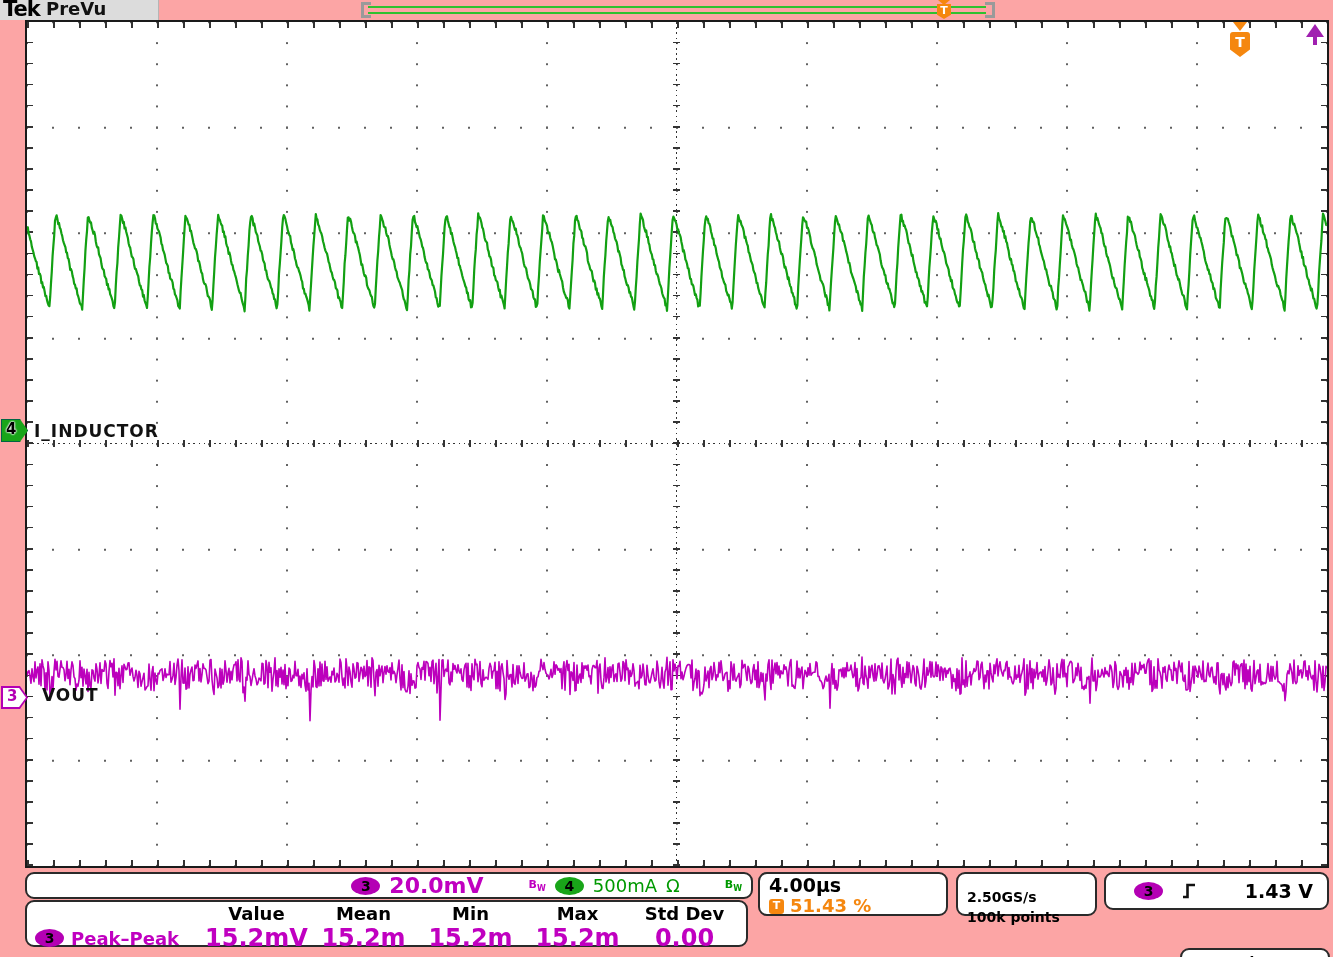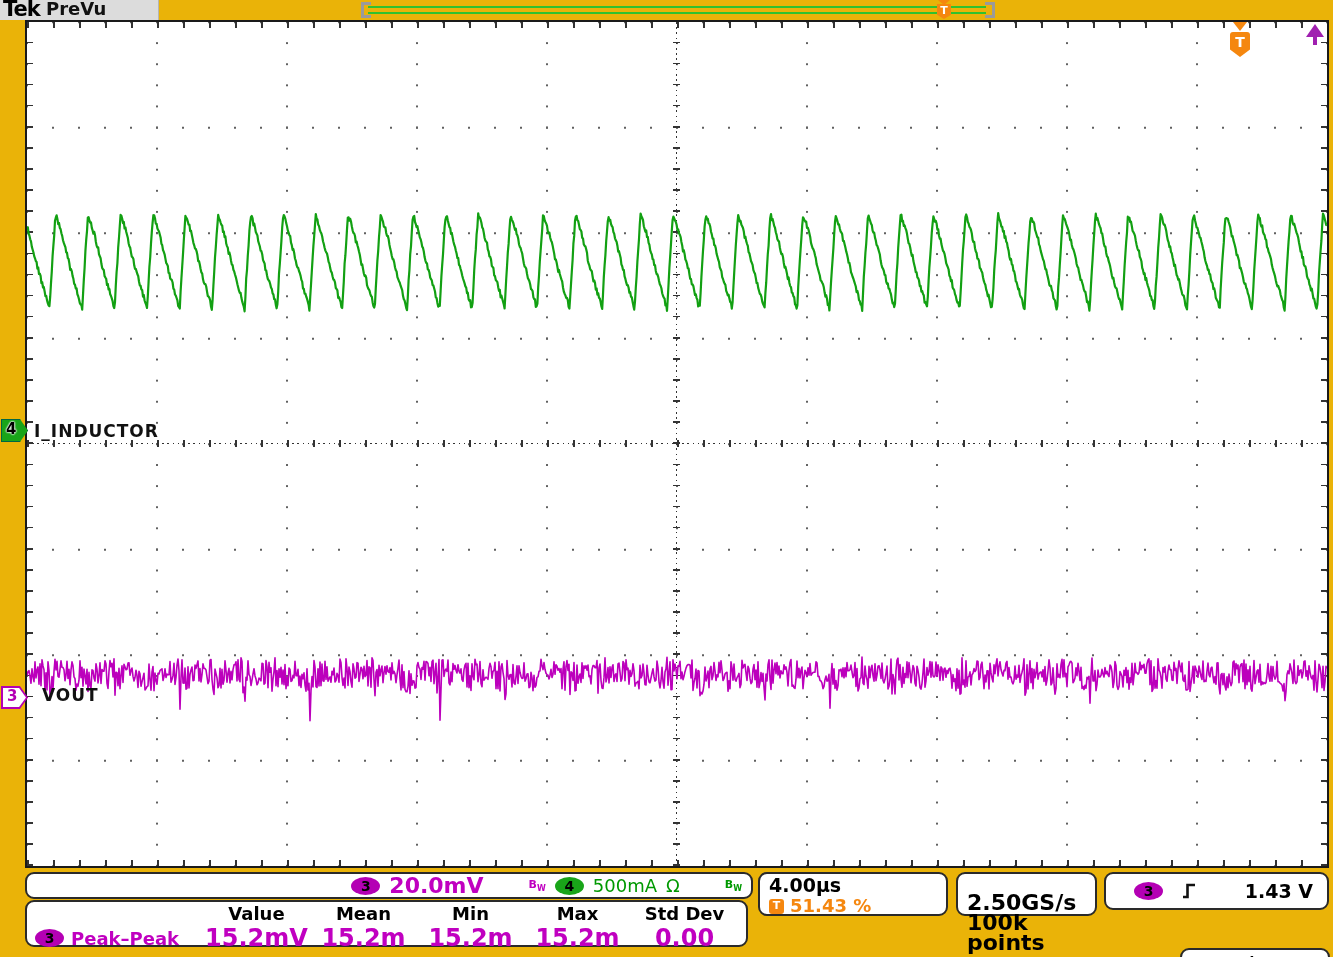--- a/index.html
+++ b/index.html
@@ -1,16 +1,16 @@
 <!DOCTYPE html>
 <html><head>
 <meta charset="utf-8">
 <style>
   html,body{margin:0;padding:0;background:#888;}
-  .screen{position:relative;width:1333px;height:957px;background:#eab308;overflow:hidden;
+  .screen{position:relative;width:1333px;height:957px;background:#fca5a5;overflow:hidden;
           font-family:"DejaVu Sans","Liberation Sans",sans-serif;}
   
   .topbar{position:absolute;left:0;top:0;width:100%;height:20px;}
   .logo-strip{position:absolute;left:0;top:0;width:158px;height:20px;background:#dcdcdc;border-right:1px solid #b5b5b5;}
   .tek{position:absolute;left:3px;top:-3px;font-size:21px;font-weight:bold;color:#000;letter-spacing:-1px;}
   .prevu{position:absolute;left:46px;top:-2px;font-size:18px;font-weight:bold;color:#111;}
   .recordview-line{position:absolute;left:368px;top:6px;width:618px;height:4px;
                    border-top:2px solid #2fc12f;border-bottom:2px solid #2fc12f;}
   .rv-bracket{position:absolute;top:2px;width:7px;height:10px;border:3px solid #9a9a9a;}
   .rv-bracket.l{left:361px;border-right:none;}
@@ -72,21 +72,21 @@
          color:#000;font-weight:bold;font-size:14px;flex:0 0 auto;}
   .bdg-m{background:#b400b4;} .bdg-g{background:#19a519;}
   .mgtxt{color:#c000c0;font-weight:bold;font-size:22px;}
   .grtxt{color:#009900;font-weight:normal;font-size:18px;}
   .bw{font-size:11px;font-weight:bold;margin-left:36px;} .bw sub{font-size:8px;}
   .box-tb{left:758px;top:872px;width:190px;height:44px;padding:1px 9px;}
   .tb-scale{color:#000;font-weight:bold;font-size:19px;line-height:21px;}
   .tb-trig{display:flex;align-items:center;gap:6px;color:#f5870f;font-weight:bold;font-size:18px;line-height:20px;}
   .tbadge{display:inline-flex;align-items:center;justify-content:center;width:15px;height:15px;border-radius:3px;
           background:#f5870f;color:#fff;font-size:11px;font-weight:bold;}
-  .box-acq{left:956px;top:872px;width:141px;height:44px;padding:19px 9px;color:#000;font-weight:bold;font-size:22px;line-height:20px;}
+  .box-acq{left:956px;top:872px;width:141px;height:44px;padding:13px 9px;color:#000;font-weight:bold;font-size:14px;line-height:20px;}
   .box-trg{left:1104px;top:872px;width:225px;height:38px;display:flex;align-items:center;gap:18px;padding:0 14px 0 28px;}
   .trg-lvl{margin-left:auto;color:#000;font-weight:bold;font-size:19px;}
   .box-meas{left:25px;top:900px;width:723px;height:47px;padding:1px 8px;}
   .meas-grid{display:grid;grid-template-columns:168px repeat(5,1fr);height:100%;}
   .meas-grid .hd{color:#000;font-weight:bold;font-size:18px;align-self:center;text-align:center;}
   .meas-grid .vl{color:#c000c0;font-weight:bold;font-size:24px;align-self:center;text-align:center;}
   .meas-name{display:flex;align-items:center;gap:7px;color:#c000c0;font-weight:bold;font-size:18px;}
   .box-date{left:1180px;top:948px;width:150px;height:26px;text-align:center;font-weight:bold;font-size:14px;color:#000;line-height:24px;}
 </style>
 </head>

